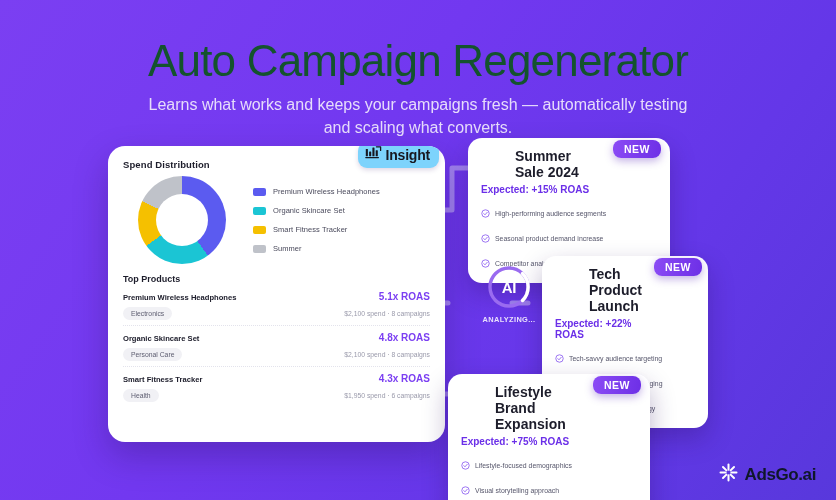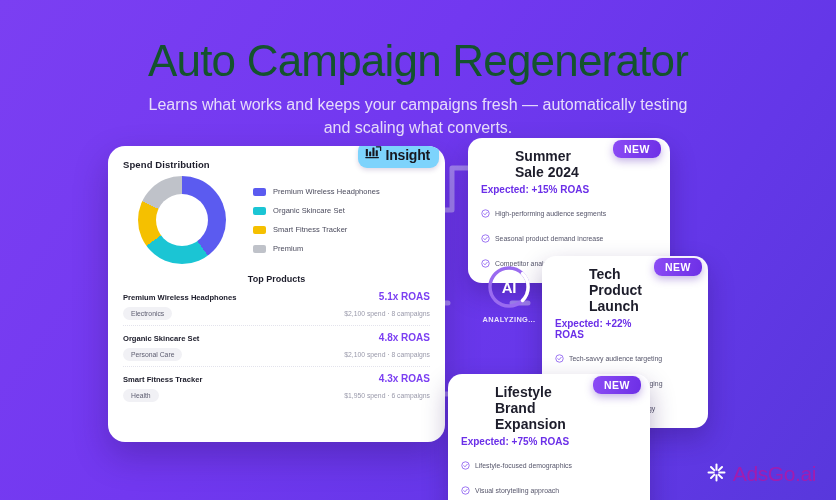--- a/index.html
+++ b/index.html
@@ -29,21 +29,21 @@
   .connector { position:absolute; z-index:1; }
   .connector svg { display:block; overflow:visible; }
 
   
   .dashboard {
     position:absolute; left:108px; top:146px; width:337px; height:296px;
     background:#ffffff; border-radius:17px;
     box-shadow:0 14px 34px rgba(40,12,90,0.30);
     z-index:4; overflow:hidden;
   }
-  .dash-pad { padding:13px 15px 0 15px;text-align:center; }
+  .dash-pad { padding:13px 15px 0 15px; }
   .dash-head { display:flex; align-items:flex-start; justify-content:space-between; }
   .dash-title { font-size:9.5px; font-weight:bold; color:#1d1d2b; letter-spacing:0.1px; }
 
   .insight-badge {
     display:flex; align-items:center; gap:4px;
     background:#7dd3fc; border-radius:9px;
     padding:4px 9px 4px 7px;
     position:absolute; right:6px; top:-4px;
     box-shadow:0 2px 5px rgba(60,30,110,0.18);
   }
@@ -121,21 +121,21 @@
   #card-summer   { left:468px; top:138px; width:202px; }
   #card-tech     { left:542px; top:256px; width:166px; }
   #card-lifestyle{ left:448px; top:374px; width:202px; }
 
   
   .brand {
     position:absolute; right:20px; bottom:14px;
     display:flex; align-items:center; gap:7px; z-index:6;
   }
   .brand-name {
-    font-size:21px; font-weight:normal; color:#a21caf; letter-spacing:-0.4px;
+    font-size:17px; font-weight:bold; color:#0f172a; letter-spacing:-0.4px;
   }
 </style>
 </head>
 <body>
 
 <div class="stage">
 
   <div class="header">
     <div class="title">Auto Campaign Regenerator</div>
     <div class="subtitle">
@@ -196,21 +196,21 @@
             <div class="legend-item">
               <span class="swatch" style="background:#1BC5D4"></span>
               <span class="legend-text">Organic Skincare Set</span>
             </div>
             <div class="legend-item">
               <span class="swatch" style="background:#F5C000"></span>
               <span class="legend-text">Smart Fitness Tracker</span>
             </div>
             <div class="legend-item">
               <span class="swatch" style="background:#BFC2C9"></span>
-              <span class="legend-text">Premium</span>
+              <span class="legend-text">Summer</span>
             </div>
           </div>
       </div>
 
       <div class="tp-title">Top Products</div>
       <div id="product-rows">
           <div class="tp-row">
             <div class="tp-line1">
          <span class="tp-name">Premium Wireless Headphones</span>
          <span class="tp-roas">5.1x ROAS</span>

